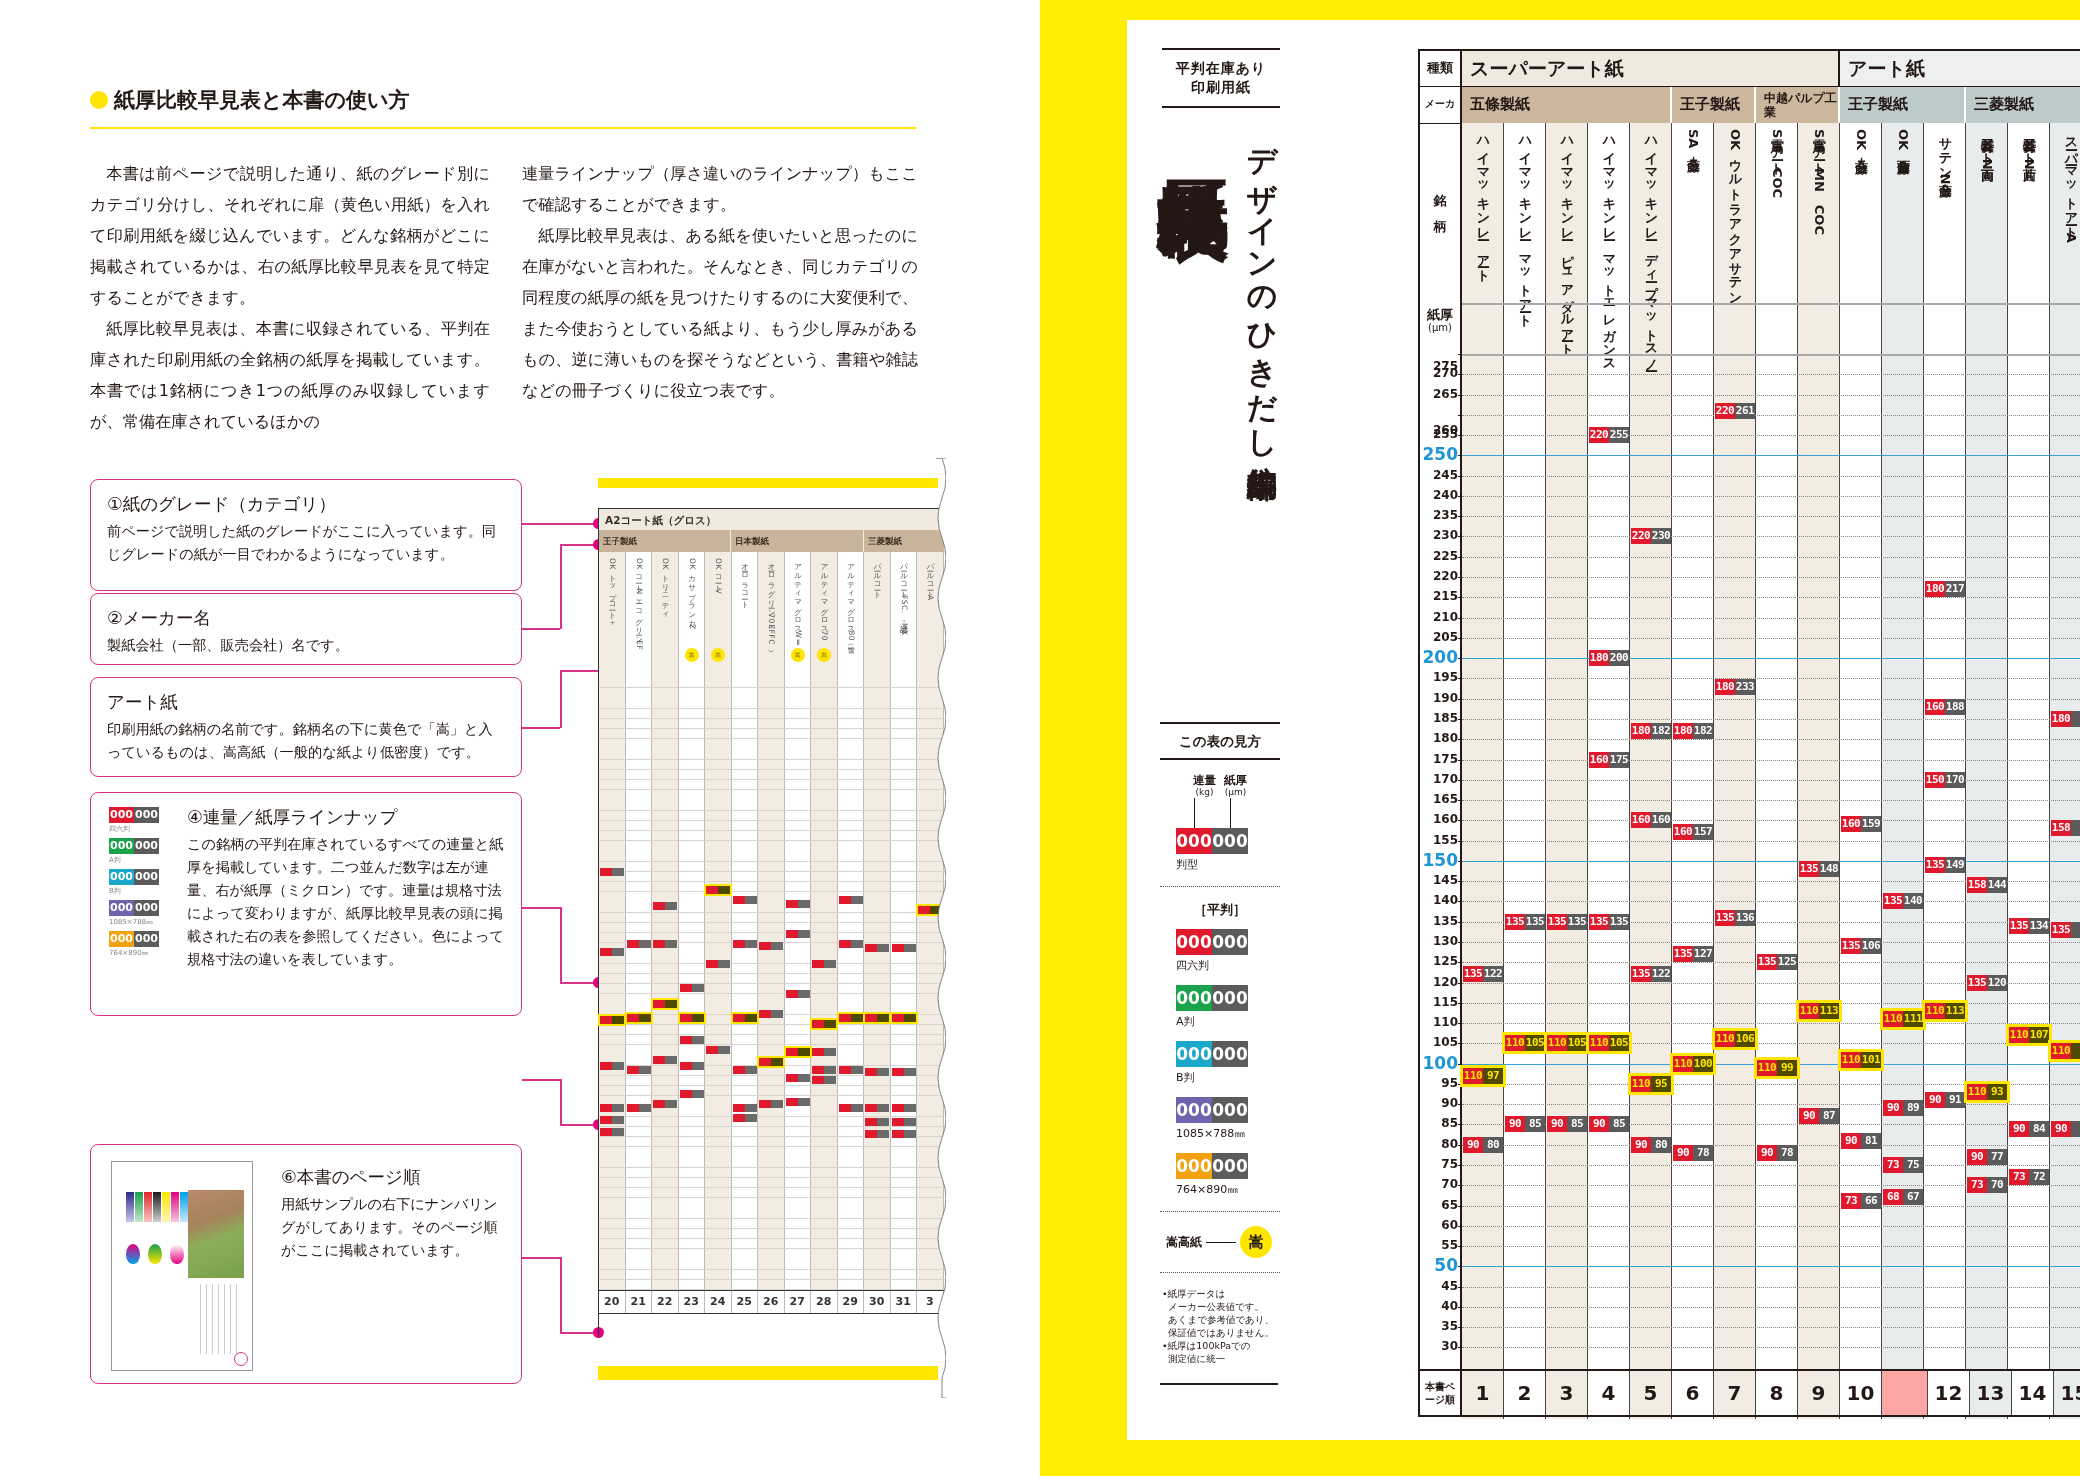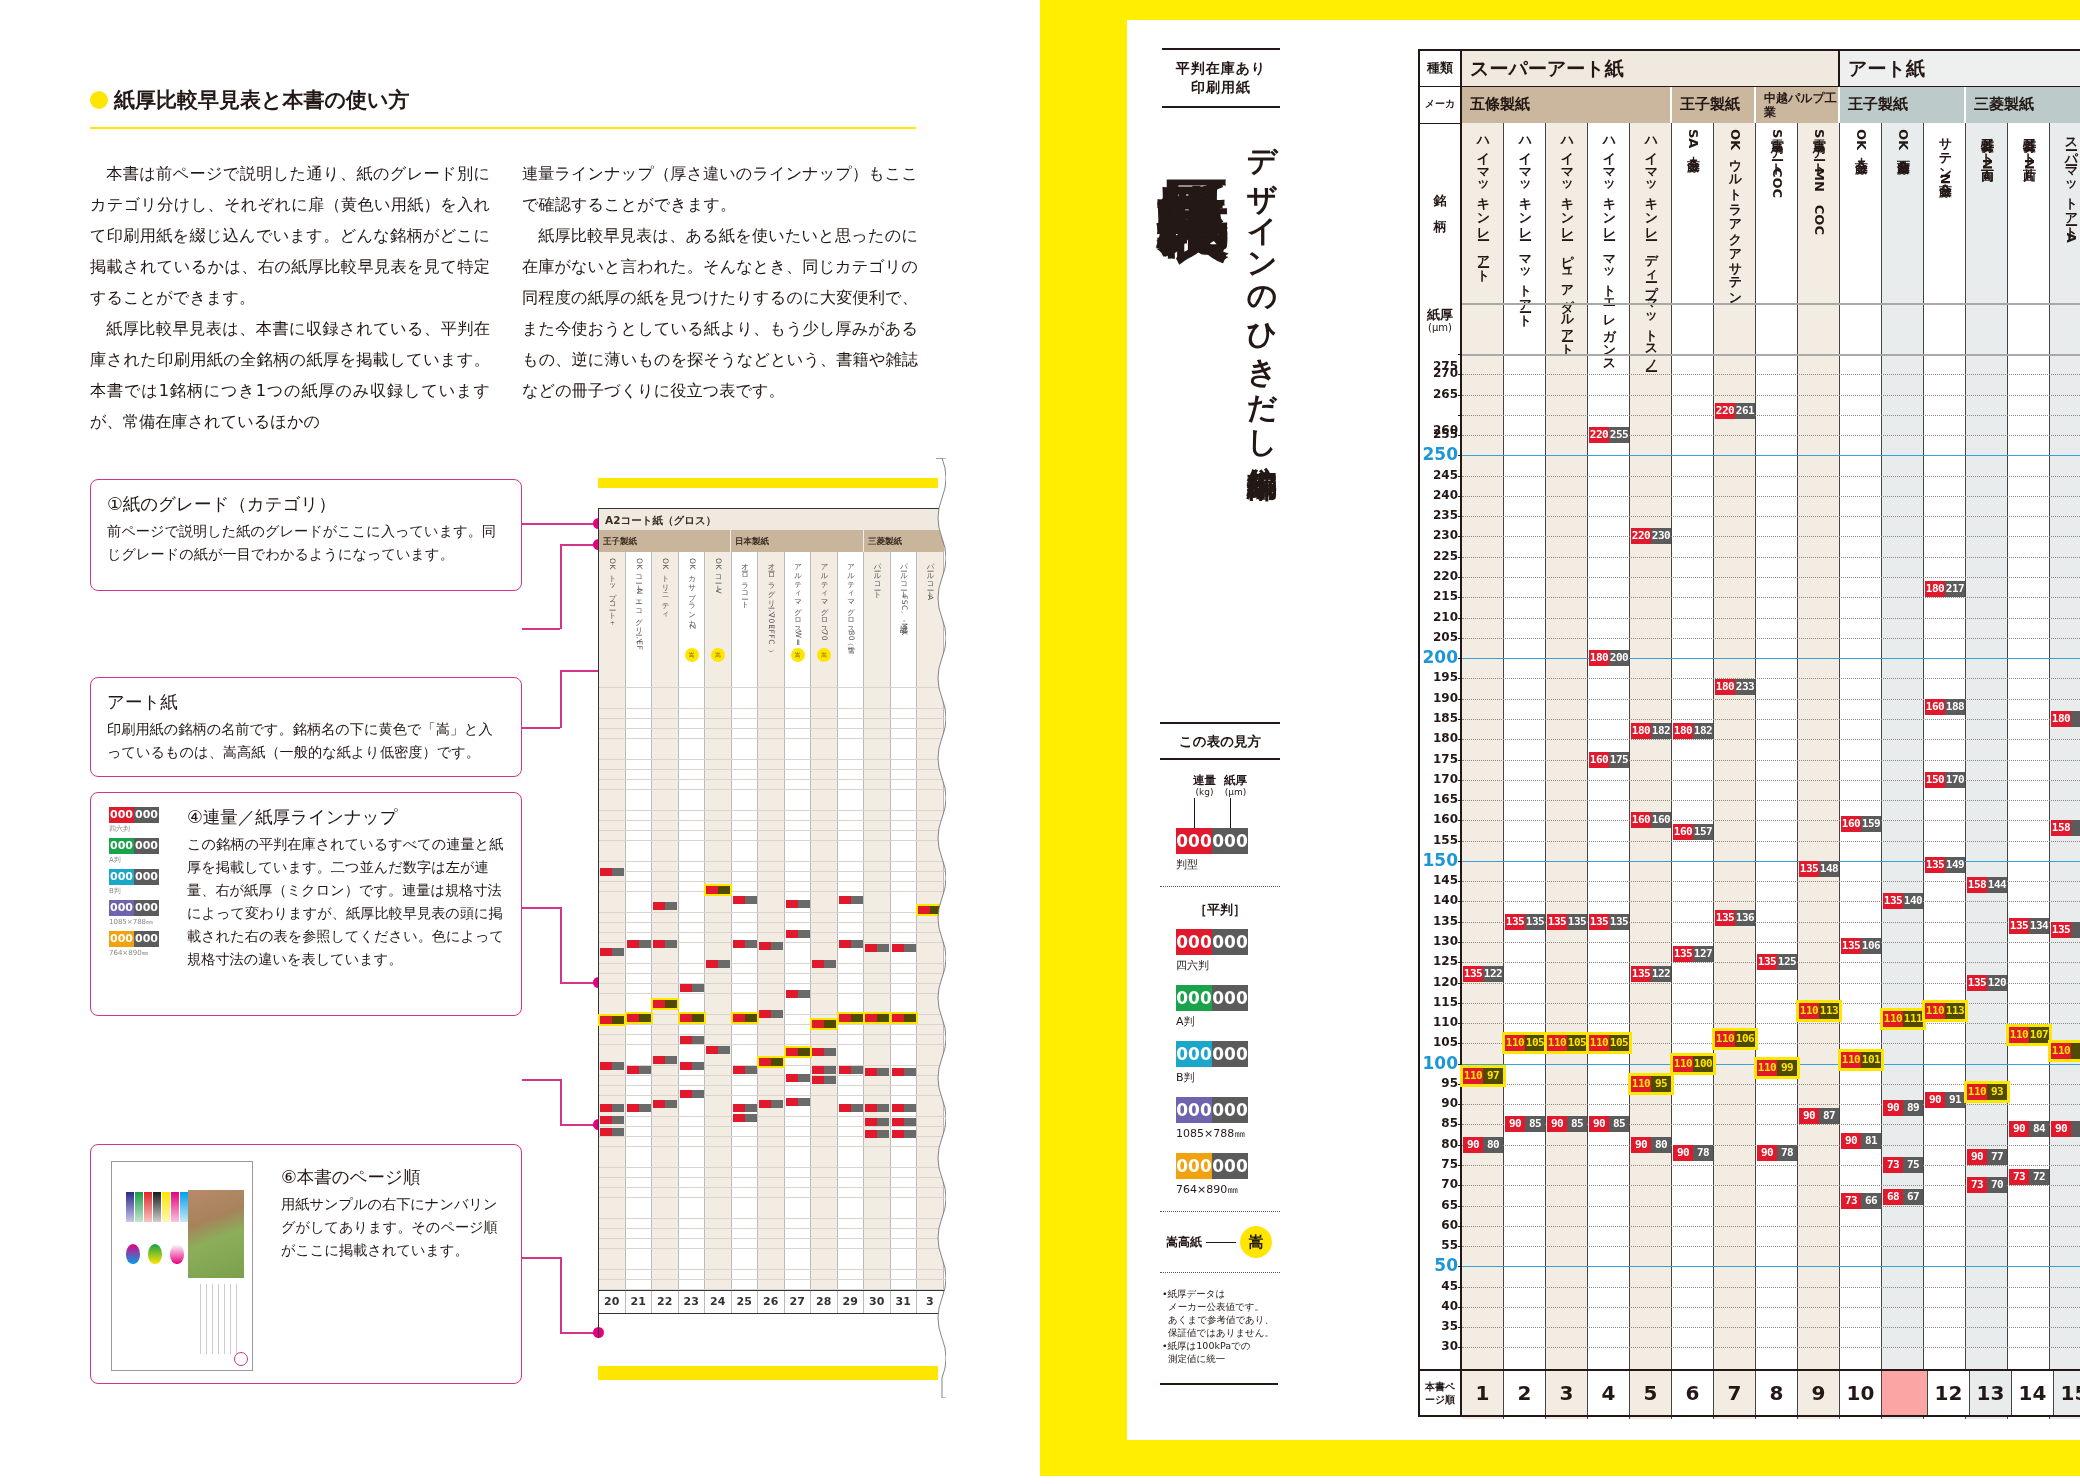--- a/index.html
+++ b/index.html
@@ -127,20 +127,24 @@
     <p>紙厚比較早見表は、本書に収録されている、平判在庫された印刷用紙の全銘柄の紙厚を掲載しています。本書では1銘柄につき1つの紙厚のみ収録していますが、常備在庫されているほかの</p>
   </div>
   <div class="intro-col" style="left:522px; width:396px;">
     <p class="noindent">連量ラインナップ（厚さ違いのラインナップ）もここで確認することができます。</p>
     <p>紙厚比較早見表は、ある紙を使いたいと思ったのに在庫がないと言われた。そんなとき、同じカテゴリの同程度の紙厚の紙を見つけたりするのに大変便利で、また今使おうとしている紙より、もう少し厚みがあるもの、逆に薄いものを探そうなどという、書籍や雑誌などの冊子づくりに役立つ表です。</p>
   </div>
 
   <div class="callout" style="top:479px; height:112px;">
     <h3>①紙のグレード（カテゴリ）</h3>
     <p>前ページで説明した紙のグレードがここに入っています。同じグレードの紙が一目でわかるようになっています。</p>
+  </div>
+  <div class="callout" style="top:593px; height:72px;">
+    <h3>②メーカー名</h3>
+    <p>製紙会社（一部、販売会社）名です。</p>
   </div>
   <div class="callout" style="top:677px; height:100px;">
     <h3>アート紙</h3>
     <p>印刷用紙の銘柄の名前です。銘柄名の下に黄色で「嵩」と入っているものは、嵩高紙（一般的な紙より低密度）です。</p>
   </div>
   <div class="callout" style="top:792px; height:224px; padding-left:96px;">
     <div class="legend-mini">
       <div class="lm-item">
         <div class="lm-badge">
             <span style="background:#e0192d">000</span>

